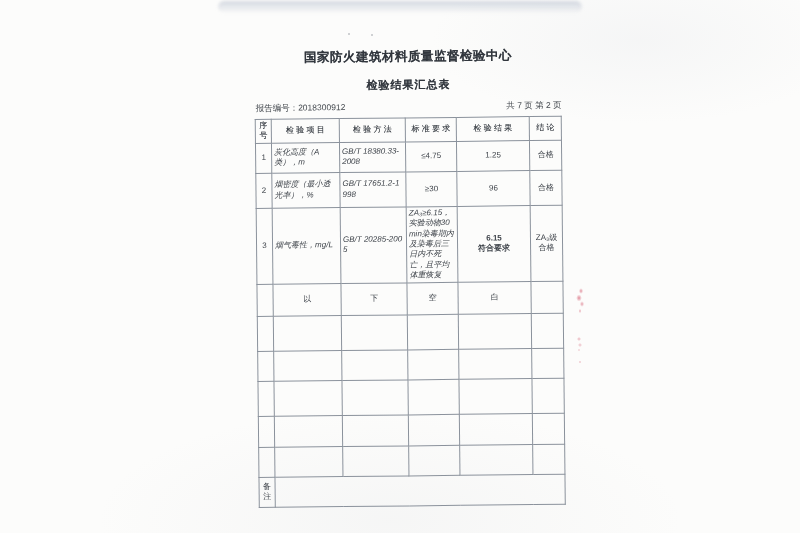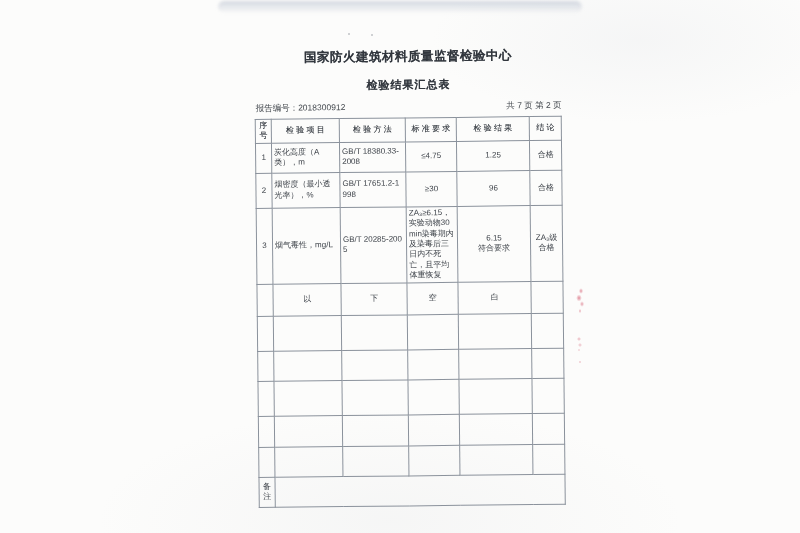--- a/index.html
+++ b/index.html
@@ -53,22 +53,22 @@
     width:306px; margin-top:4px;
   }
   th, td {
     border:1px solid #8b929c;
     font-size:8px; font-weight:normal; line-height:1.3;
     vertical-align:middle; text-align:center;
     padding:1px 2px; color:#3f444b; word-break:break-all;
     overflow:hidden;
   }
   th { color:#383d44; text-shadow:0 0 0.3px rgba(56,61,68,0.5); }
-  td.left { text-align:left; }
-  td.preline { white-space:pre-line; }
+  td.left { text-align:left;font-style:italic; }
+  td.preline { white-space:pre-line;font-weight:bold; }
 
   
   .red-mark { position:absolute; pointer-events:none; filter:blur(0.6px); }
   .red-mark.m1 {
     left:575px; top:287px; width:11px; height:28px;
     background:
       radial-gradient(3px 4px at 6px 4px,  rgba(206,64,88,0.55), transparent 70%),
       radial-gradient(4px 5px at 4px 11px, rgba(206,64,88,0.60), transparent 70%),
       radial-gradient(3px 4px at 7px 17px, rgba(206,64,88,0.50), transparent 70%),
       radial-gradient(2px 3px at 5px 24px, rgba(206,64,88,0.45), transparent 70%);

